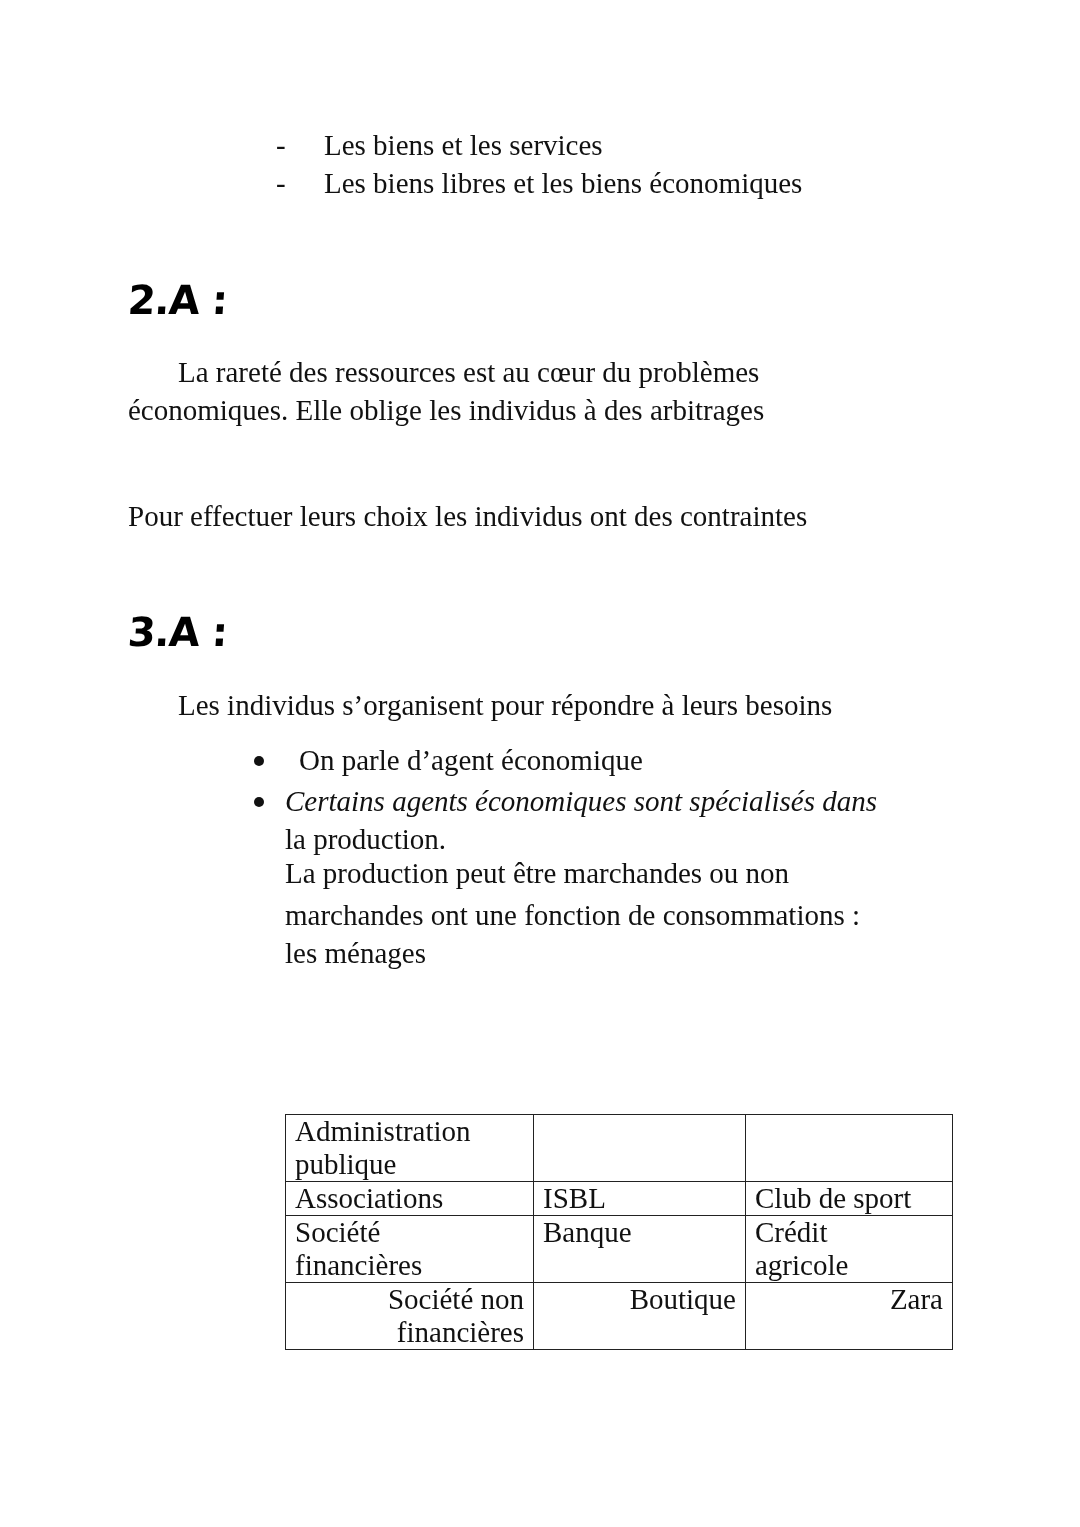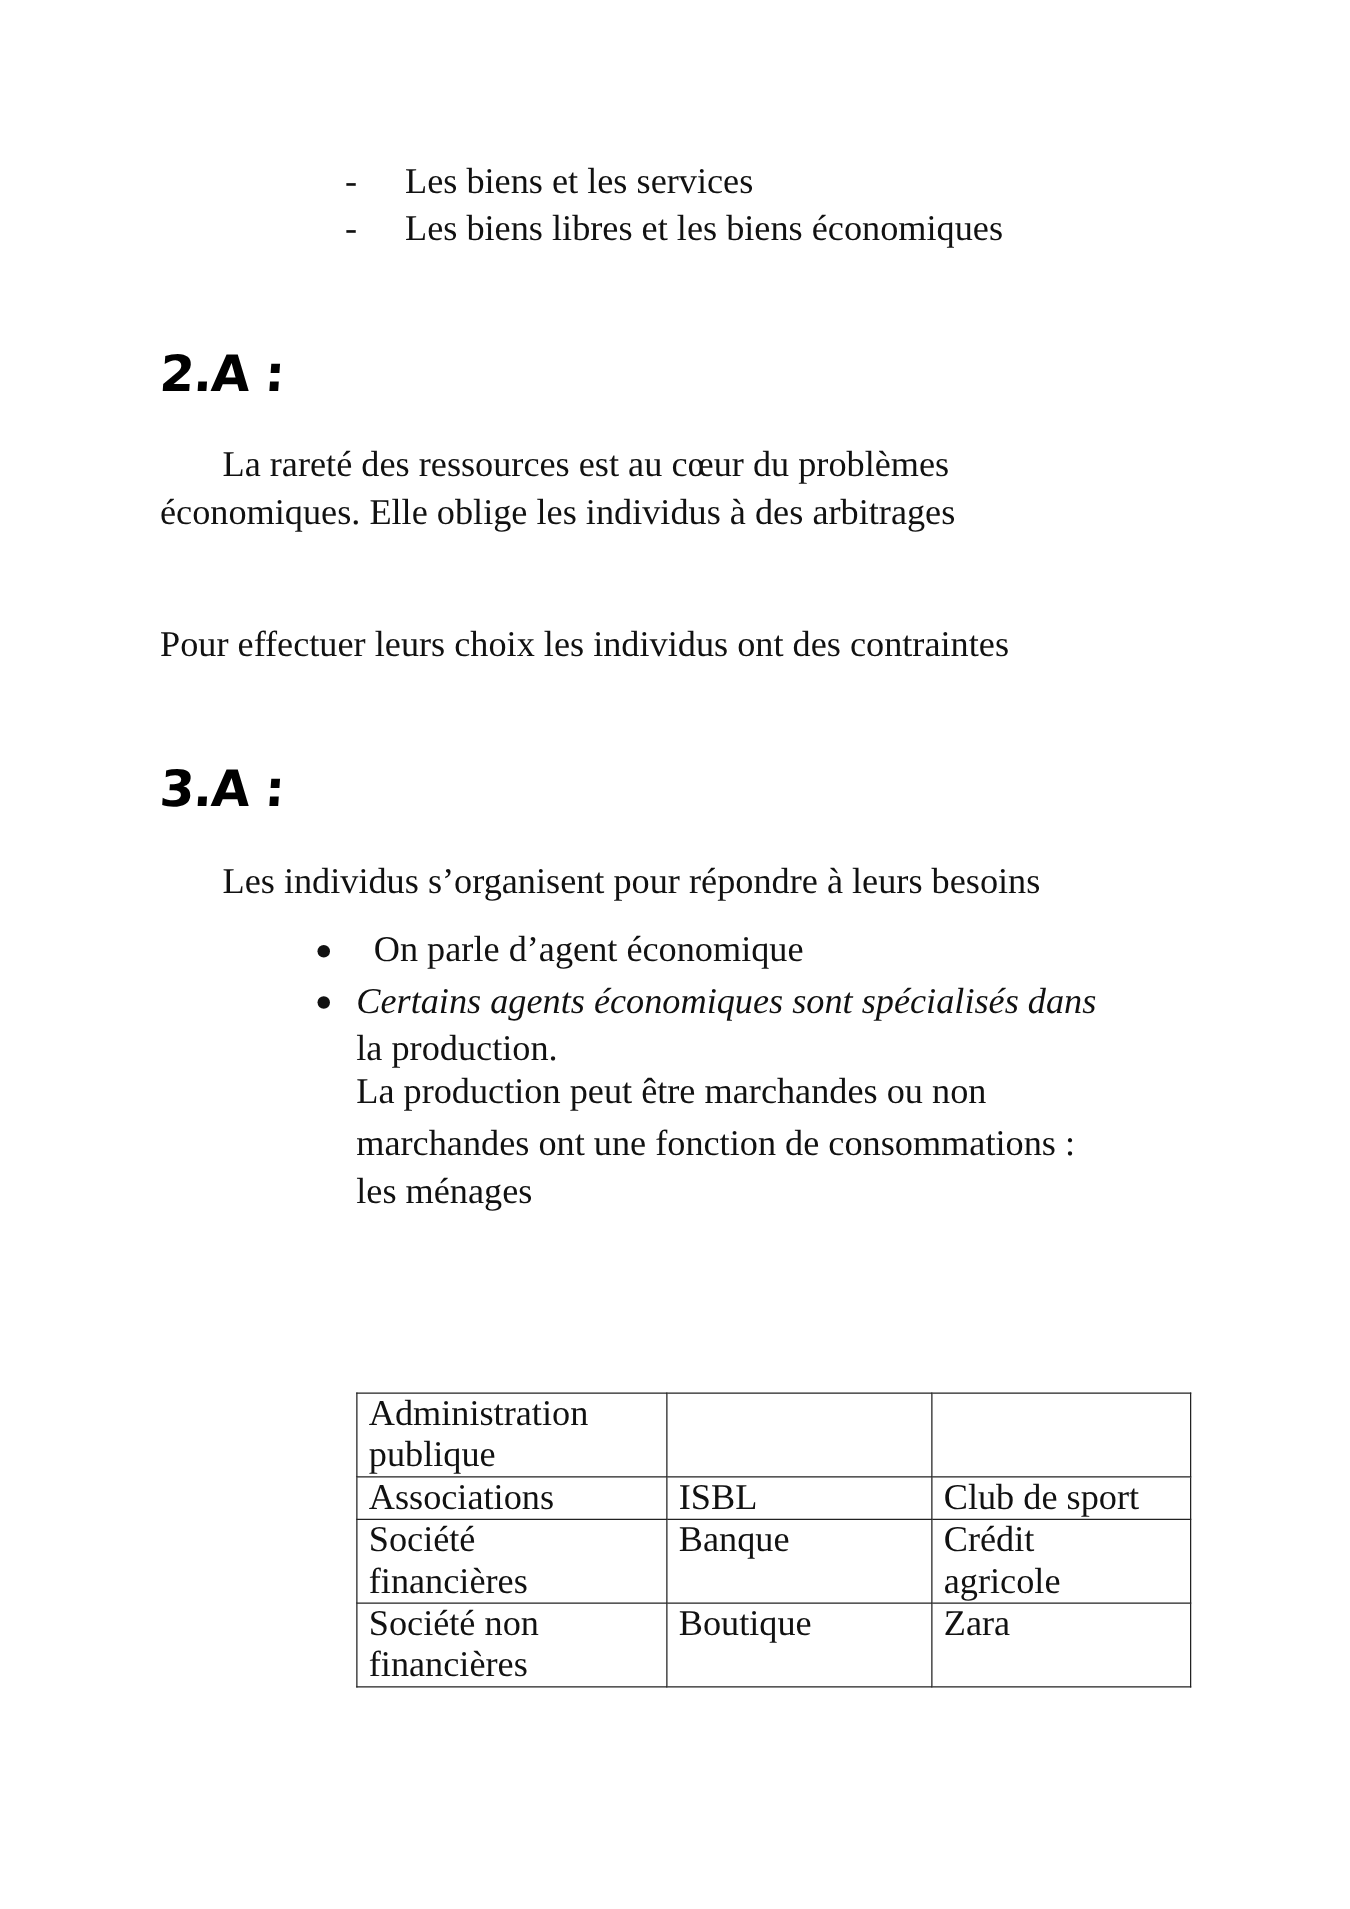--- a/index.html
+++ b/index.html
@@ -75,19 +75,19 @@
   <tr style="height:33px;">
     <td><span>Associations</span></td>
     <td><span>ISBL</span></td>
     <td><span>Club de sport</span></td>
   </tr>
   <tr style="height:67px;">
     <td><span>Société</span><br><span>financières</span></td>
     <td><span>Banque</span></td>
     <td><span>Crédit</span><br><span>agricole</span></td>
   </tr>
-  <tr style="height:67px;">
+  <tr style="height:67px;text-align:right;">
     <td><span>Société non</span><br><span>financières</span></td>
     <td><span>Boutique</span></td>
     <td><span>Zara</span></td>
   </tr>
 </tbody>
   </table>
 
 </body></html>

